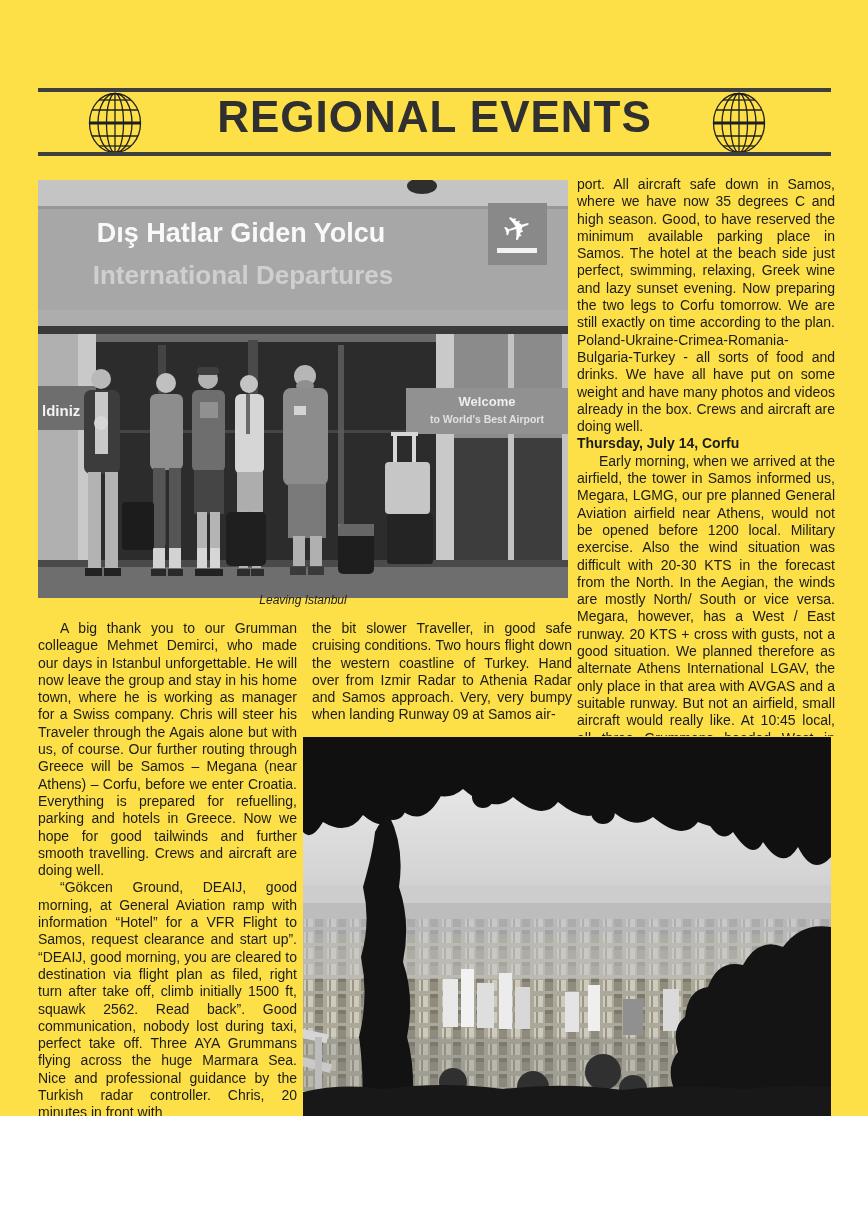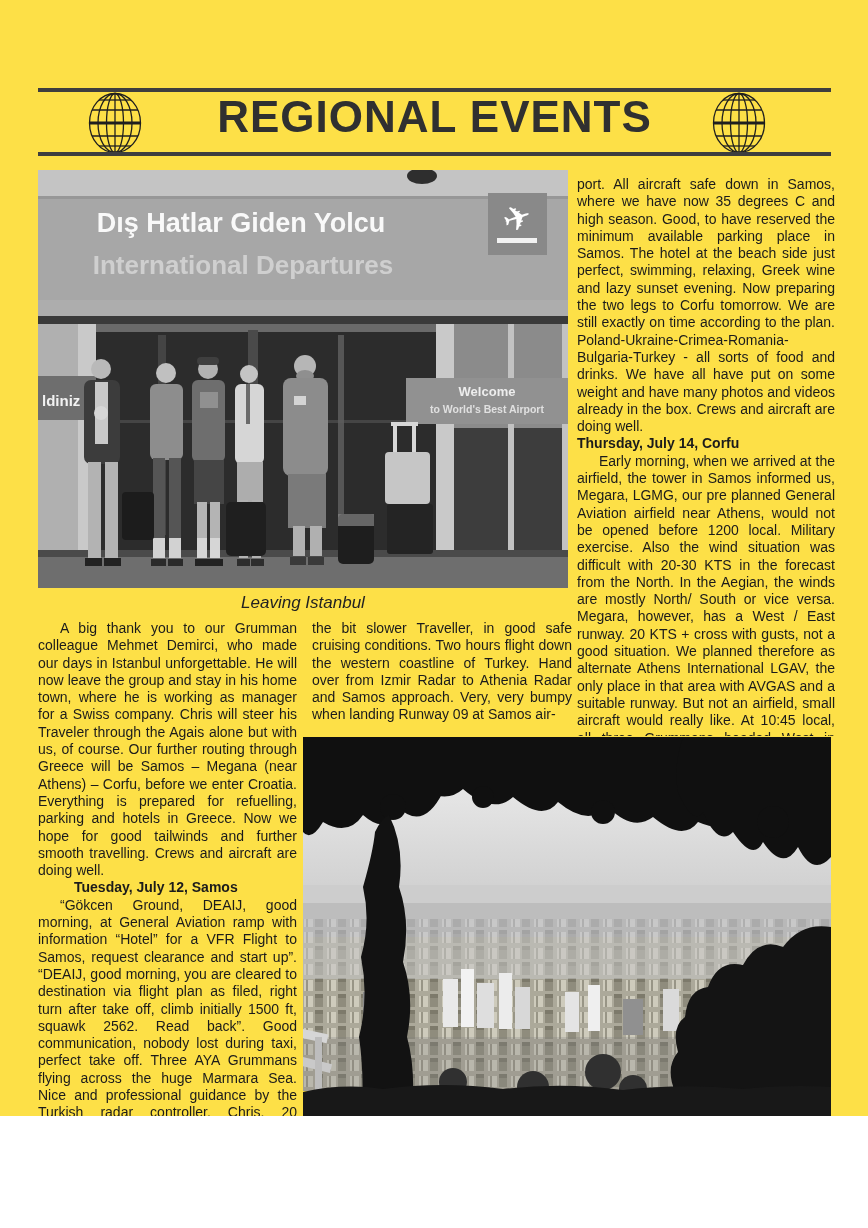--- a/index.html
+++ b/index.html
@@ -10,23 +10,23 @@
   .hdr-rule{position:absolute;left:38px;width:793px;height:4px;background:#3e3e3e;}
   .hdr-rule.top{top:88px;} .hdr-rule.bot{top:152px;}
   .title{position:absolute;left:38px;width:793px;top:92px;margin:0;text-align:center;
          font-size:44px;font-weight:bold;letter-spacing:1px;color:#303030;}
   .globe{position:absolute;top:92px;width:54px;height:62px;}
   .globe.gleft{left:88px;} .globe.gright{left:712px;}
 
   
   figure{margin:0;padding:0;position:absolute;}
   figure svg{display:block;width:100%;height:100%;}
-  .photo1{left:38px;top:170px;width:530px;height:418px;}
+  .photo1{left:38px;top:180px;width:530px;height:418px;}
   .photo2{left:303px;top:737px;width:528px;height:391px;}
-  .caption{position:absolute;text-align:center;font-style:italic;font-size:17px;color:#222;}
+  .caption{position:absolute;text-align:center;font-style:italic;font-size:12px;color:#222;}
   .cap1{left:38px;top:593px;width:530px;}
   .cap2{left:289px;top:1131px;width:528px;}
 
   
   .col{position:absolute;font-size:14px;line-height:17.3px;}
   .col p{margin:0;text-align:justify;hyphens:none;}
   .col-left {left:38px; top:620px;width:259px;height:527px;overflow:hidden;}
   .col-mid  {left:312px;top:620px;width:260px;height:112px;overflow:hidden;}
   .col-right{left:577px;top:176px;width:258px;height:560px;overflow:hidden;}
   .ind{text-indent:22px;}
@@ -192,21 +192,20 @@
   <div class="caption cap1">Leaving Istanbul</div>
 
   <div class="col col-right">
     <p>port. All aircraft safe down in Samos, where we have now 35 degrees C and high season. Good, to have reserved the minimum available parking place in Samos. The hotel at the beach side just perfect, swimming, relaxing, Greek wine and lazy sunset evening. Now preparing the two legs to Corfu tomorrow. We are still exactly on time according to the plan. Poland-Ukraine-Crimea-Romania-Bulgaria-Turkey - all sorts of food and drinks. We have all have put on some weight and have many photos and videos already in the box. Crews and aircraft are doing well.</p>
     <p class="hd center">Thursday, July 14, Corfu</p>
     <p class="ind">Early morning, when we arrived at the airfield, the tower in Samos informed us, Megara, LGMG, our pre planned General Aviation airfield near Athens, would not be opened before 1200 local. Military exercise. Also the wind situation was difficult with 20-30 KTS in the forecast from the North. In the Aegian, the winds are mostly North/ South or vice versa. Megara, however, has a West / East runway. 20 KTS + cross with gusts, not a good situation. We planned therefore as alternate Athens International LGAV, the only place in that area with AVGAS and a suitable runway. But not an airfield, small aircraft would really like. At 10:45 local, all three Grummans headed West in 3500 FT, via Mykonos and the VFR routing South of</p>
   </div>
 
   <div class="col col-left">
     <p class="ind">A big thank you to our Grumman colleague Mehmet Demirci, who made our days in Istanbul unforgettable. He will now leave the group and stay in his home town, where he is working as manager for a Swiss company. Chris will steer his Traveler through the Agais alone but with us, of course. Our further routing through Greece will be Samos – Megana (near Athens) – Corfu, before we enter Croatia. Everything is prepared for refuelling, parking and hotels in Greece. Now we hope for good tailwinds and further smooth travelling. Crews and aircraft are doing well.</p>
-    <p class="hd">Tuesday, July 12, Samos</p>
     <p class="ind">“Gökcen Ground, DEAIJ, good morning, at General Aviation ramp with information “Hotel” for a VFR Flight to Samos, request clearance and start up”. “DEAIJ, good morning, you are cleared to destination via flight plan as filed, right turn after take off, climb initially 1500 ft, squawk 2562. Read back”. Good communication, nobody lost during taxi, perfect take off. Three AYA Grummans flying across the huge Marmara Sea. Nice and professional guidance by the Turkish radar controller. Chris, 20 minutes in front with</p>
   </div>
 
   <div class="col col-mid">
     <p>the bit slower Traveller, in good safe cruising conditions. Two hours flight down the western coastline of Turkey. Hand over from Izmir Radar to Athenia Radar and Samos approach. Very, very bumpy when landing Runway 09 at Samos air-</p>
   </div>
 
   <figure class="photo2">
     <svg viewBox="0 0 528 391" preserveAspectRatio="none">
       <defs>

